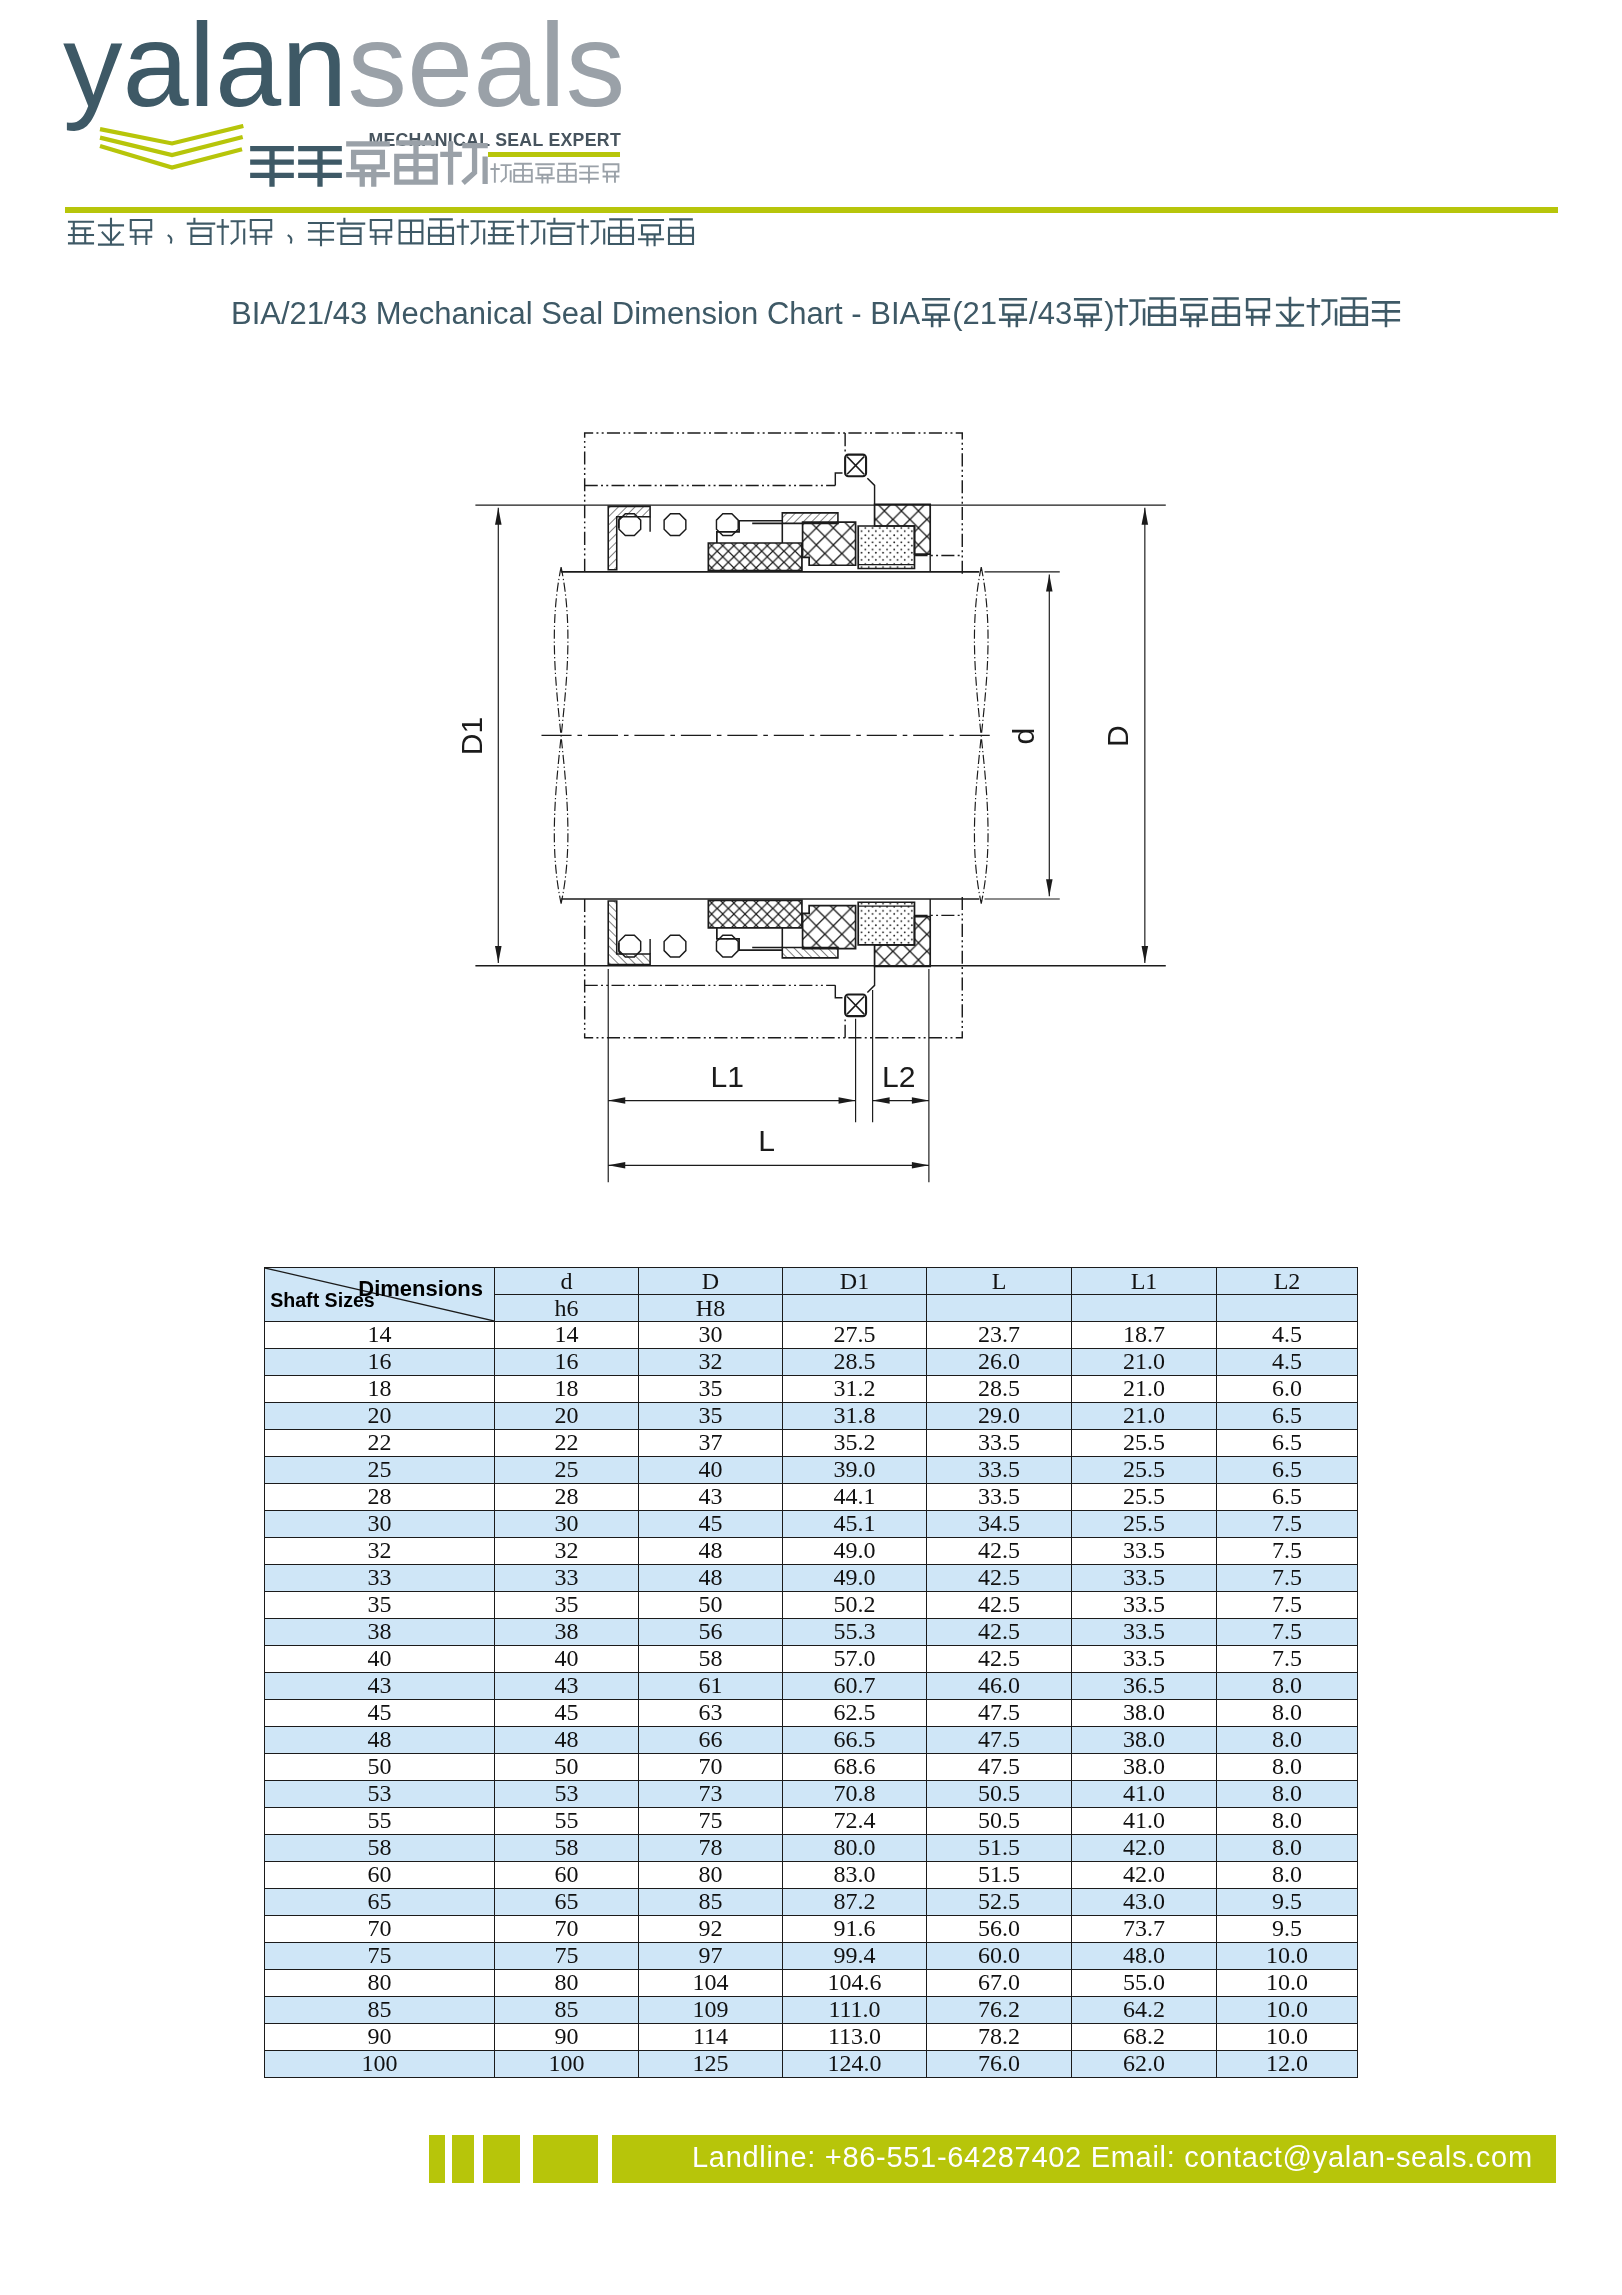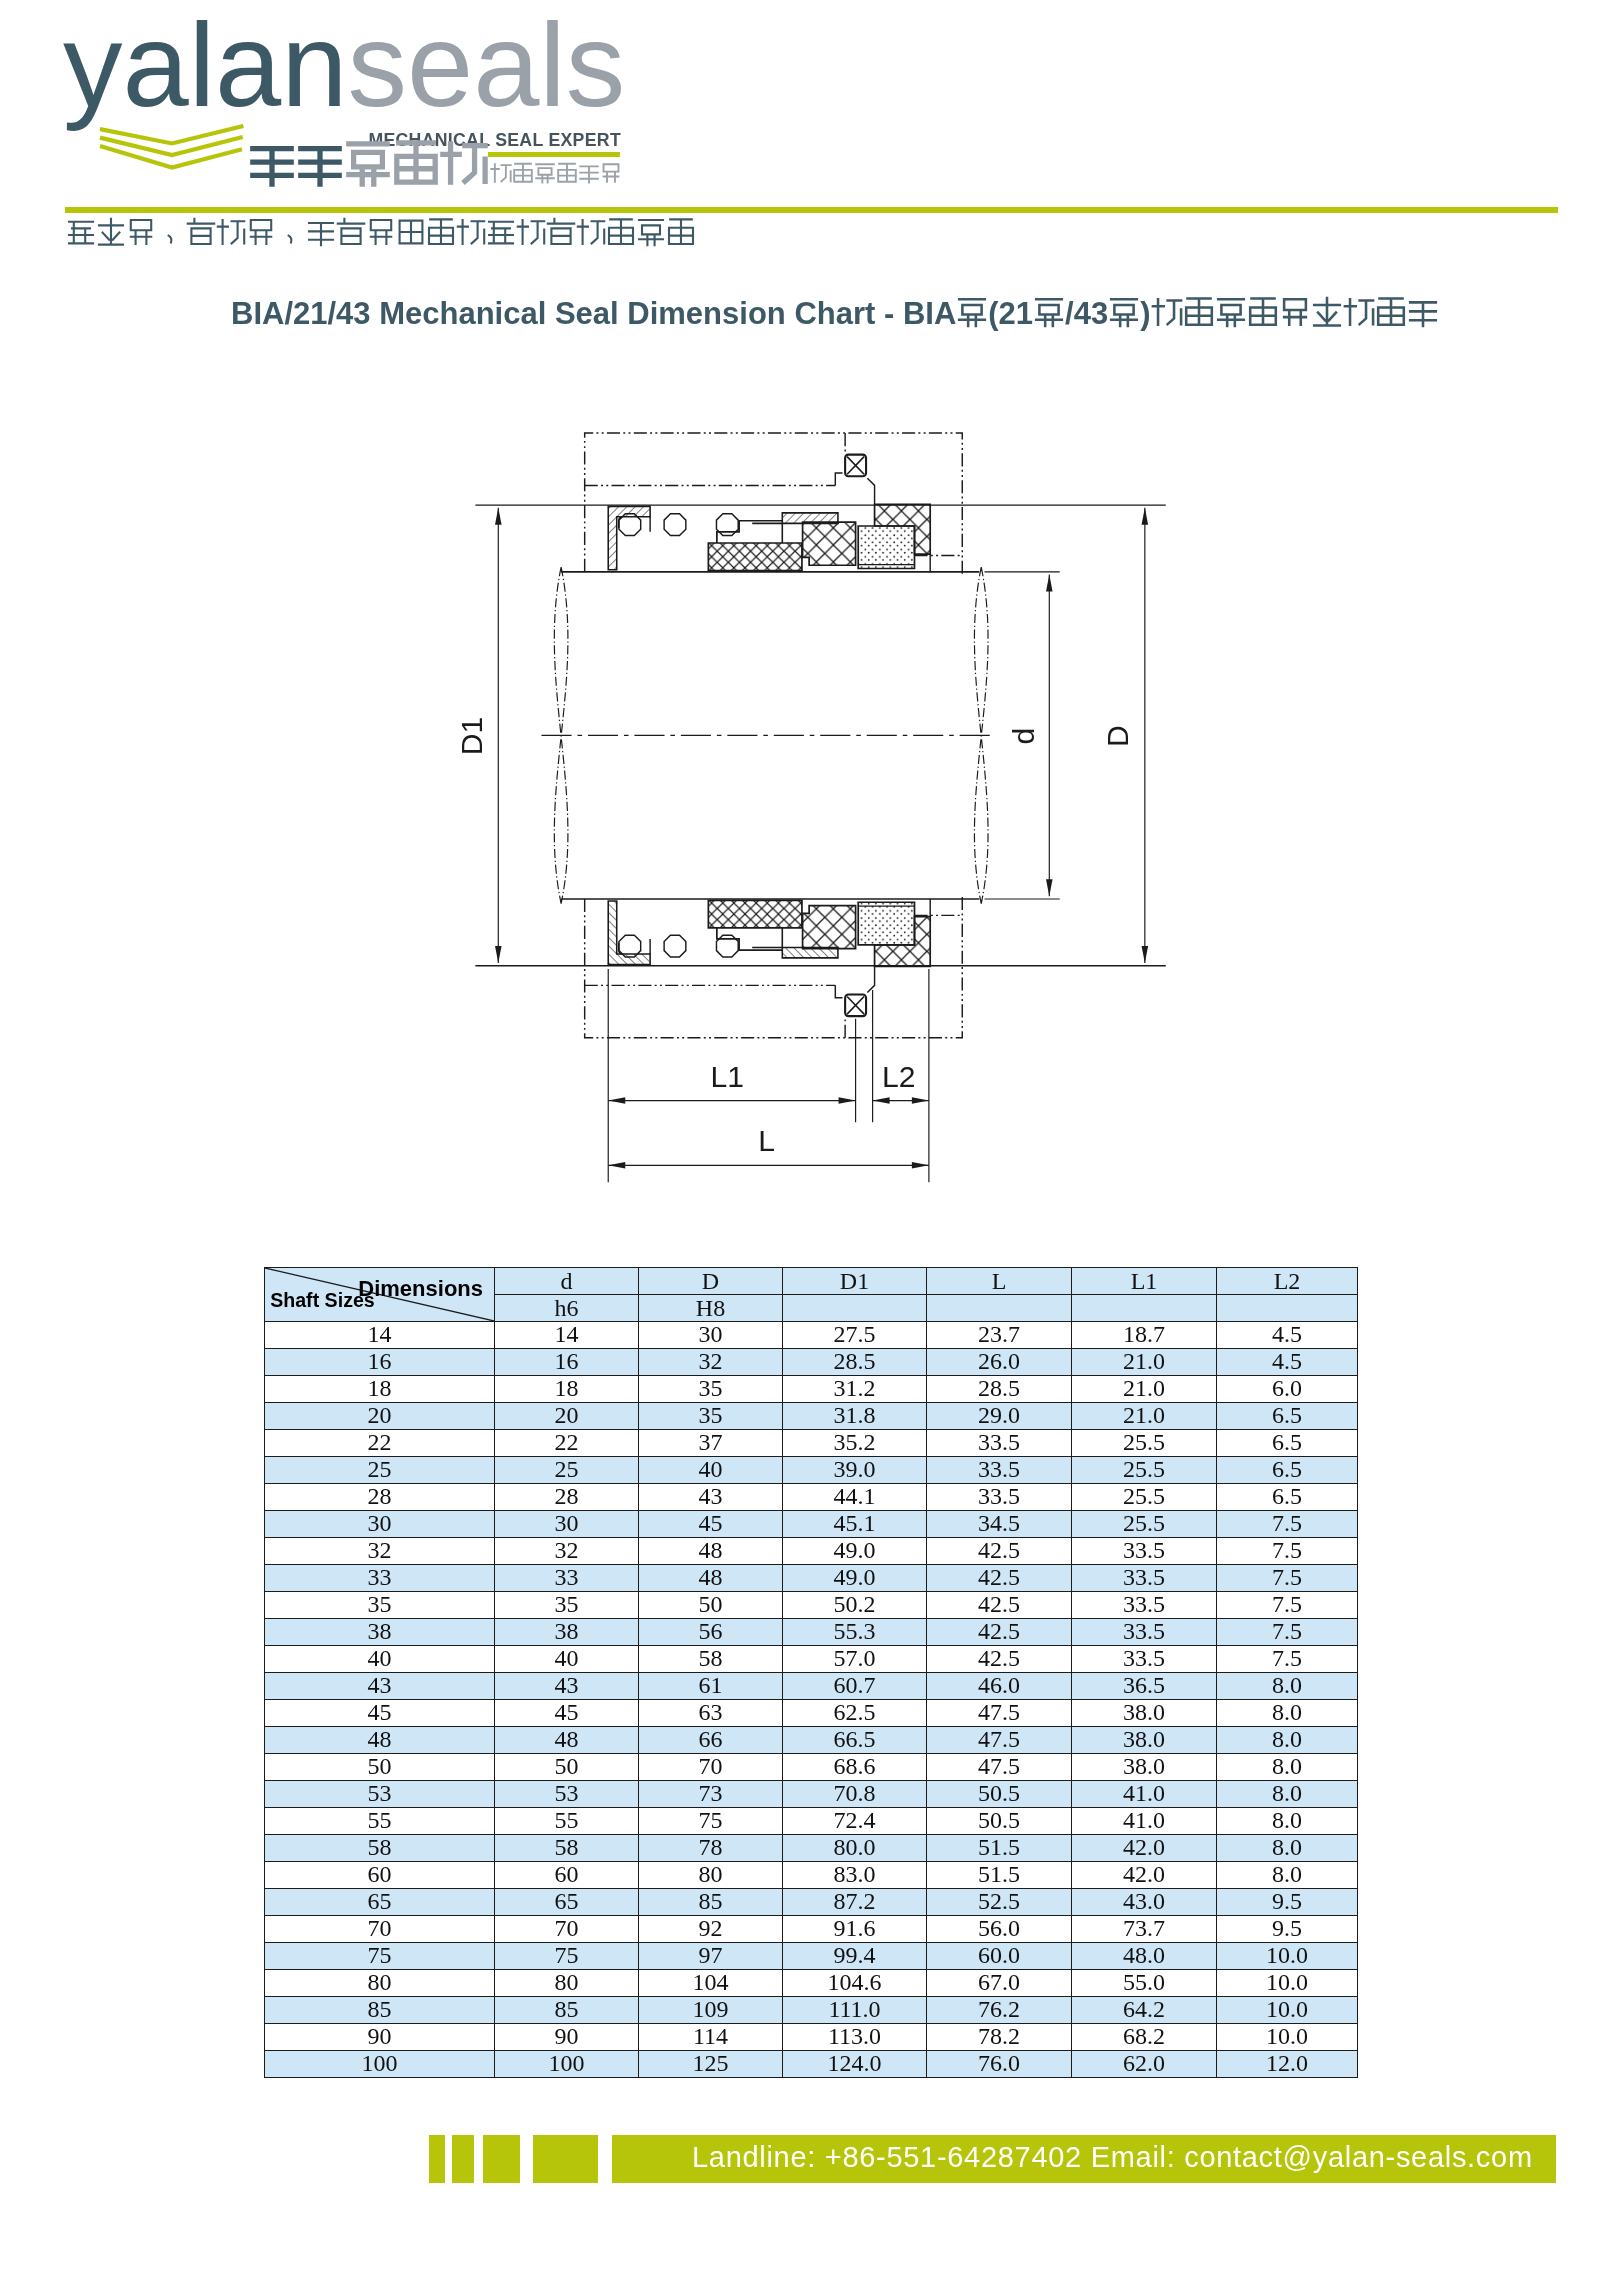--- a/index.html
+++ b/index.html
@@ -101,21 +101,21 @@
       </svg><svg class="cj" viewBox="0 0 100 100">
         <use href="#t6"></use>
       </svg><svg class="cj" viewBox="0 0 100 100">
         <use href="#t8"></use>
       </svg><svg class="cj" viewBox="0 0 100 100">
         <use href="#t7"></use>
       </svg><svg class="cj" viewBox="0 0 100 100">
         <use href="#t8"></use>
       </svg></span></div>
 
-<div class="abs ttl" style="left:231px;top:296px;font-size:31px;font-weight:bold;color:#3e5966;white-space:nowrap">BIA/21/43 Mechanical Seal Dimension Chart - BIA<svg class="cj" viewBox="0 0 100 100">
+<div class="abs ttl" style="left:231px;top:296px;font-size:31px;font-weight:normal;color:#3e5966;white-space:nowrap">BIA/21/43 Mechanical Seal Dimension Chart - BIA<svg class="cj" viewBox="0 0 100 100">
       <use href="#t7"></use>
     </svg>(21<svg class="cj" viewBox="0 0 100 100">
       <use href="#t7"></use>
     </svg>/43<svg class="cj" viewBox="0 0 100 100">
       <use href="#t7"></use>
     </svg>)<svg class="cj" viewBox="0 0 100 100">
       <use href="#t6"></use>
     </svg><svg class="cj" viewBox="0 0 100 100">
       <use href="#t8"></use>
     </svg><svg class="cj" viewBox="0 0 100 100">

